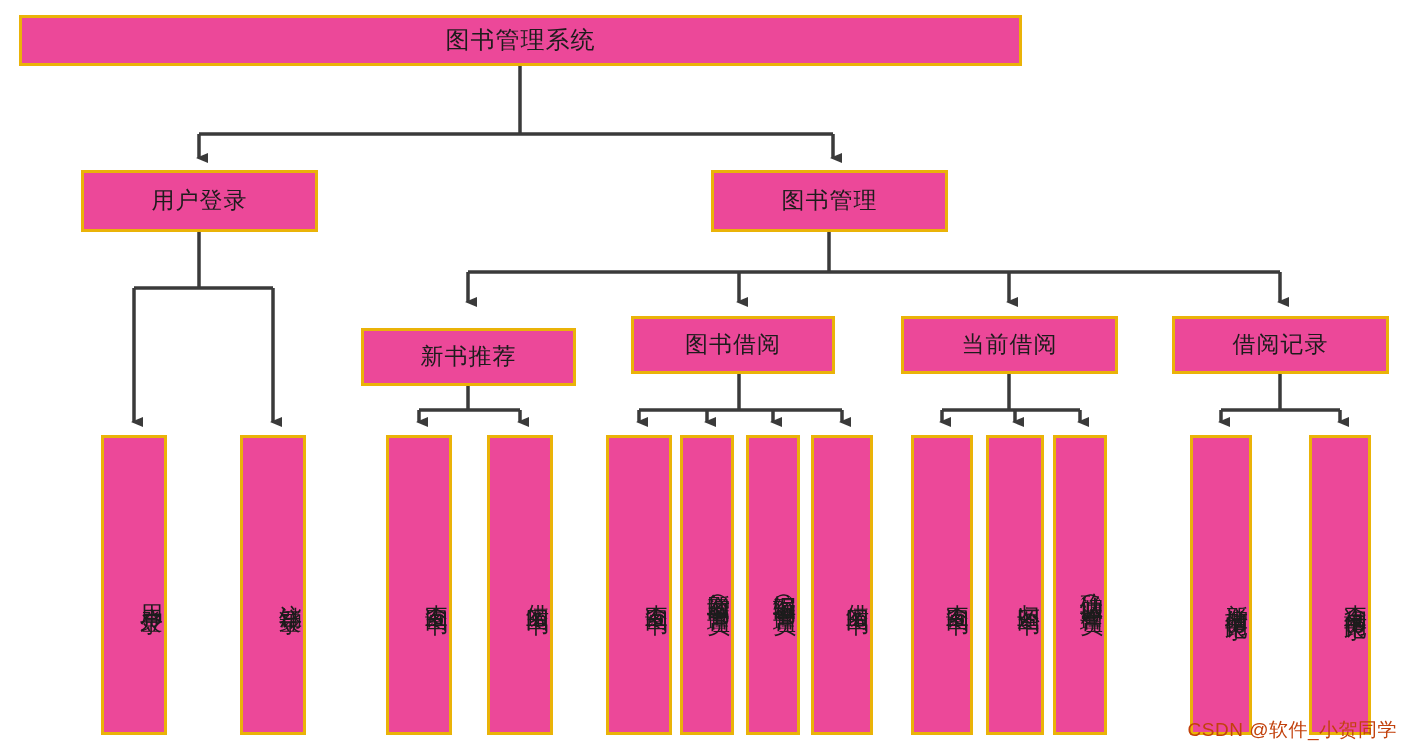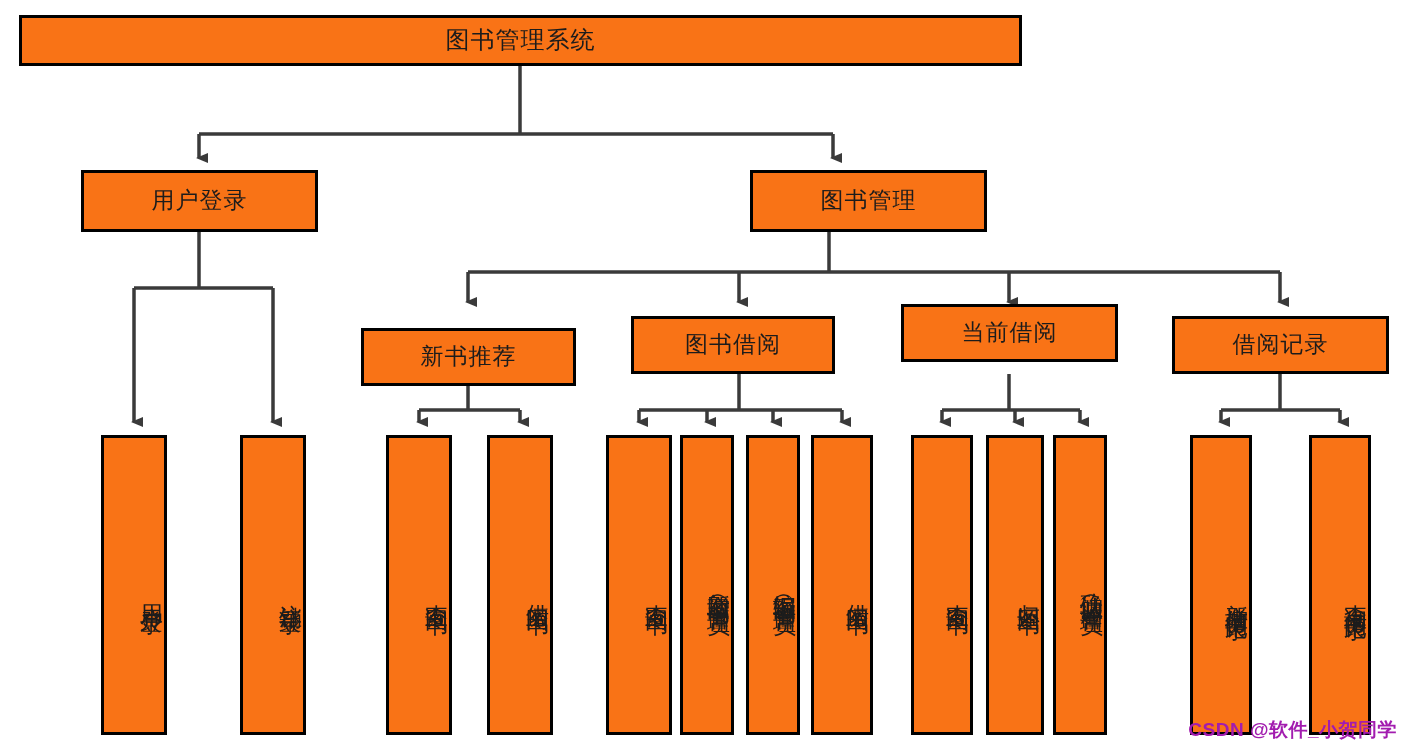--- a/index.html
+++ b/index.html
@@ -21,22 +21,22 @@
     position: absolute;
     left: 0;
     top: 0;
     width: 1405px;
     height: 747px;
     pointer-events: none;
   }
   .node {
     position: absolute;
     box-sizing: border-box;
-    border: 3px solid #000000;
-    background: #f97316;
+    border: 3px solid #eab308;
+    background: #ec4899;
     display: flex;
     align-items: center;
     justify-content: center;
     color: #1c1c1c;
   }
   .node.horiz {
     font-size: 23px;
     letter-spacing: 1px;
     line-height: 1.2;
   }
@@ -57,24 +57,23 @@
     white-space: nowrap;
   }
   .node.root {
     font-size: 24px;
   }
   .watermark {
     position: absolute;
     right: 8px;
     bottom: 4px;
     font-size: 19px;
-    color: #a21caf;
+    color: #c2410c;
     letter-spacing: 0.5px;
     white-space: nowrap;
-    font-weight: bold;
   }
 </style>
 </head>
 <body>
 
 <div id="canvas">
 
   <svg id="edges" viewBox="0 0 1405 747">
     <defs>
       <marker id="arrow" markerWidth="12" markerHeight="12" refX="5" refY="9" orient="auto" markerUnits="userSpaceOnUse">
@@ -125,31 +124,31 @@
     </g>
   </svg>
 
   <div class="node horiz root" style="left:19px; top:15px; width:1003px; height:51px;">
     <span>图书管理系统</span>
   </div>
 
   <div class="node horiz" style="left:81px; top:170px; width:237px; height:62px;">
     <span>用户登录</span>
   </div>
-  <div class="node horiz" style="left:750px; top:170px; width:237px; height:62px;">
+  <div class="node horiz" style="left:711px; top:170px; width:237px; height:62px;">
     <span>图书管理</span>
   </div>
 
   <div class="node horiz" style="left:361px; top:316px; width:215px; height:58px;margin-top:12px;">
     <span>新书推荐</span>
   </div>
   <div class="node horiz" style="left:631px; top:316px; width:204px; height:58px;">
     <span>图书借阅</span>
   </div>
-  <div class="node horiz" style="left:901px; top:304px; width:217px; height:58px;">
+  <div class="node horiz" style="left:901px; top:316px; width:217px; height:58px;">
     <span>当前借阅</span>
   </div>
   <div class="node horiz" style="left:1172px; top:316px; width:217px; height:58px;">
     <span>借阅记录</span>
   </div>
 
   <div class="node vert" style="left:101px; top:435px; width:66px; height:300px;">
     <span class="vtext">用户登录</span>
   </div>
   <div class="node vert" style="left:240px; top:435px; width:66px; height:300px;">

